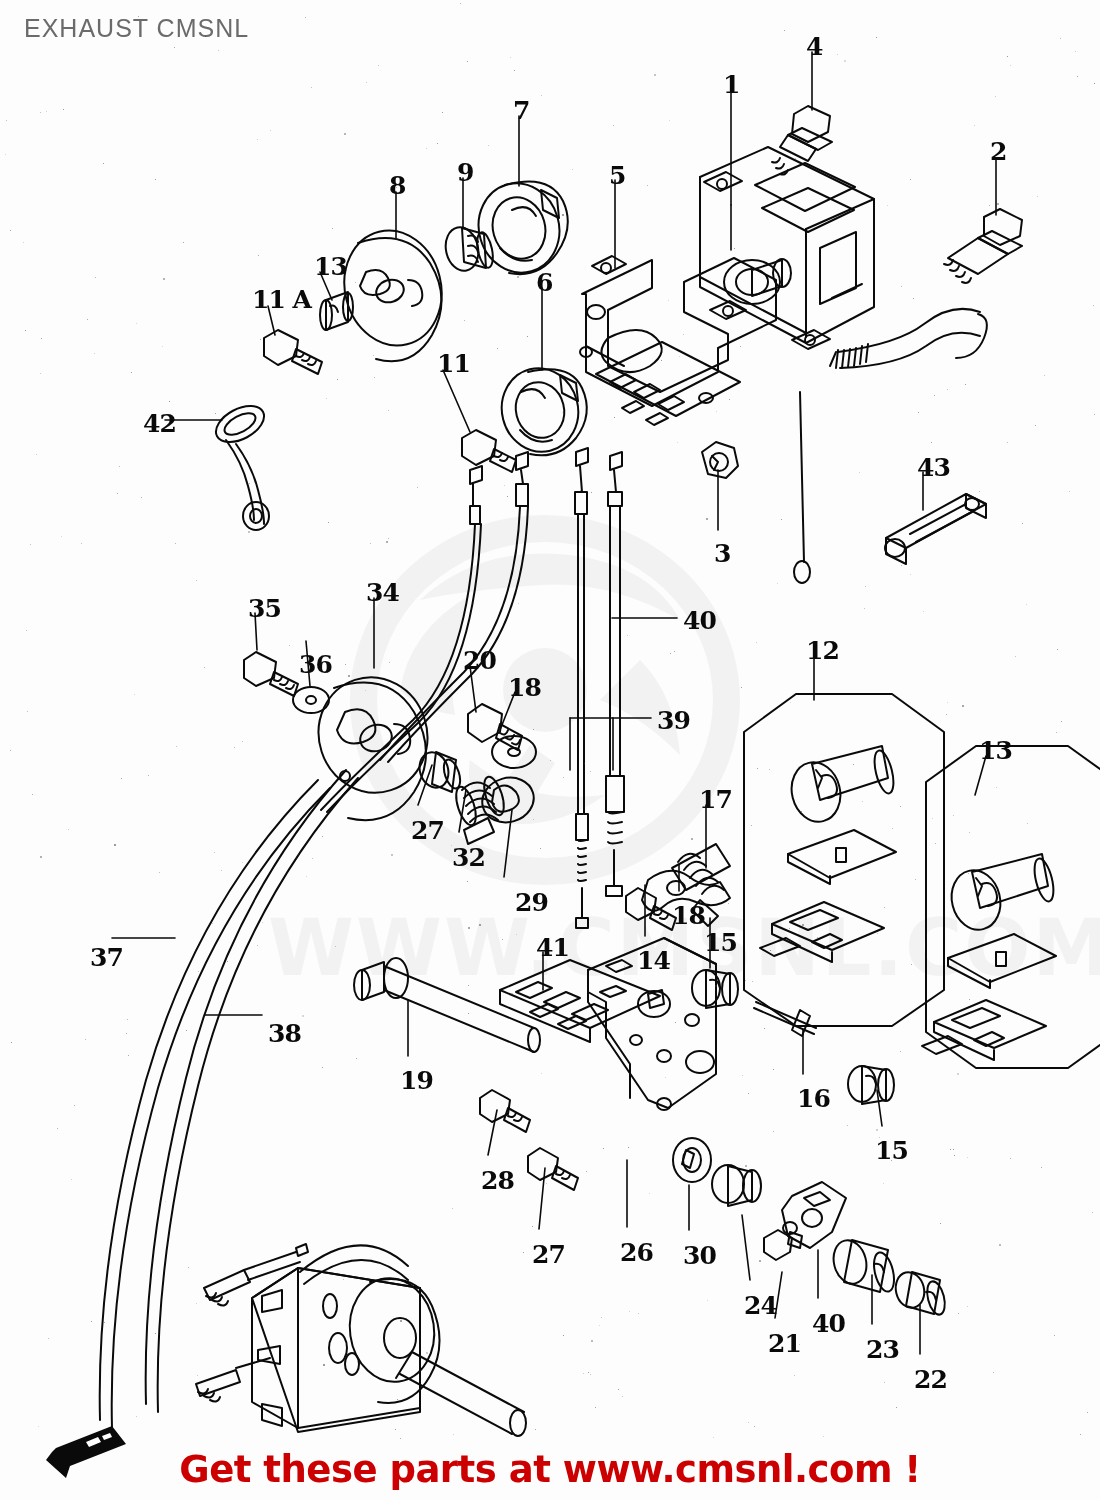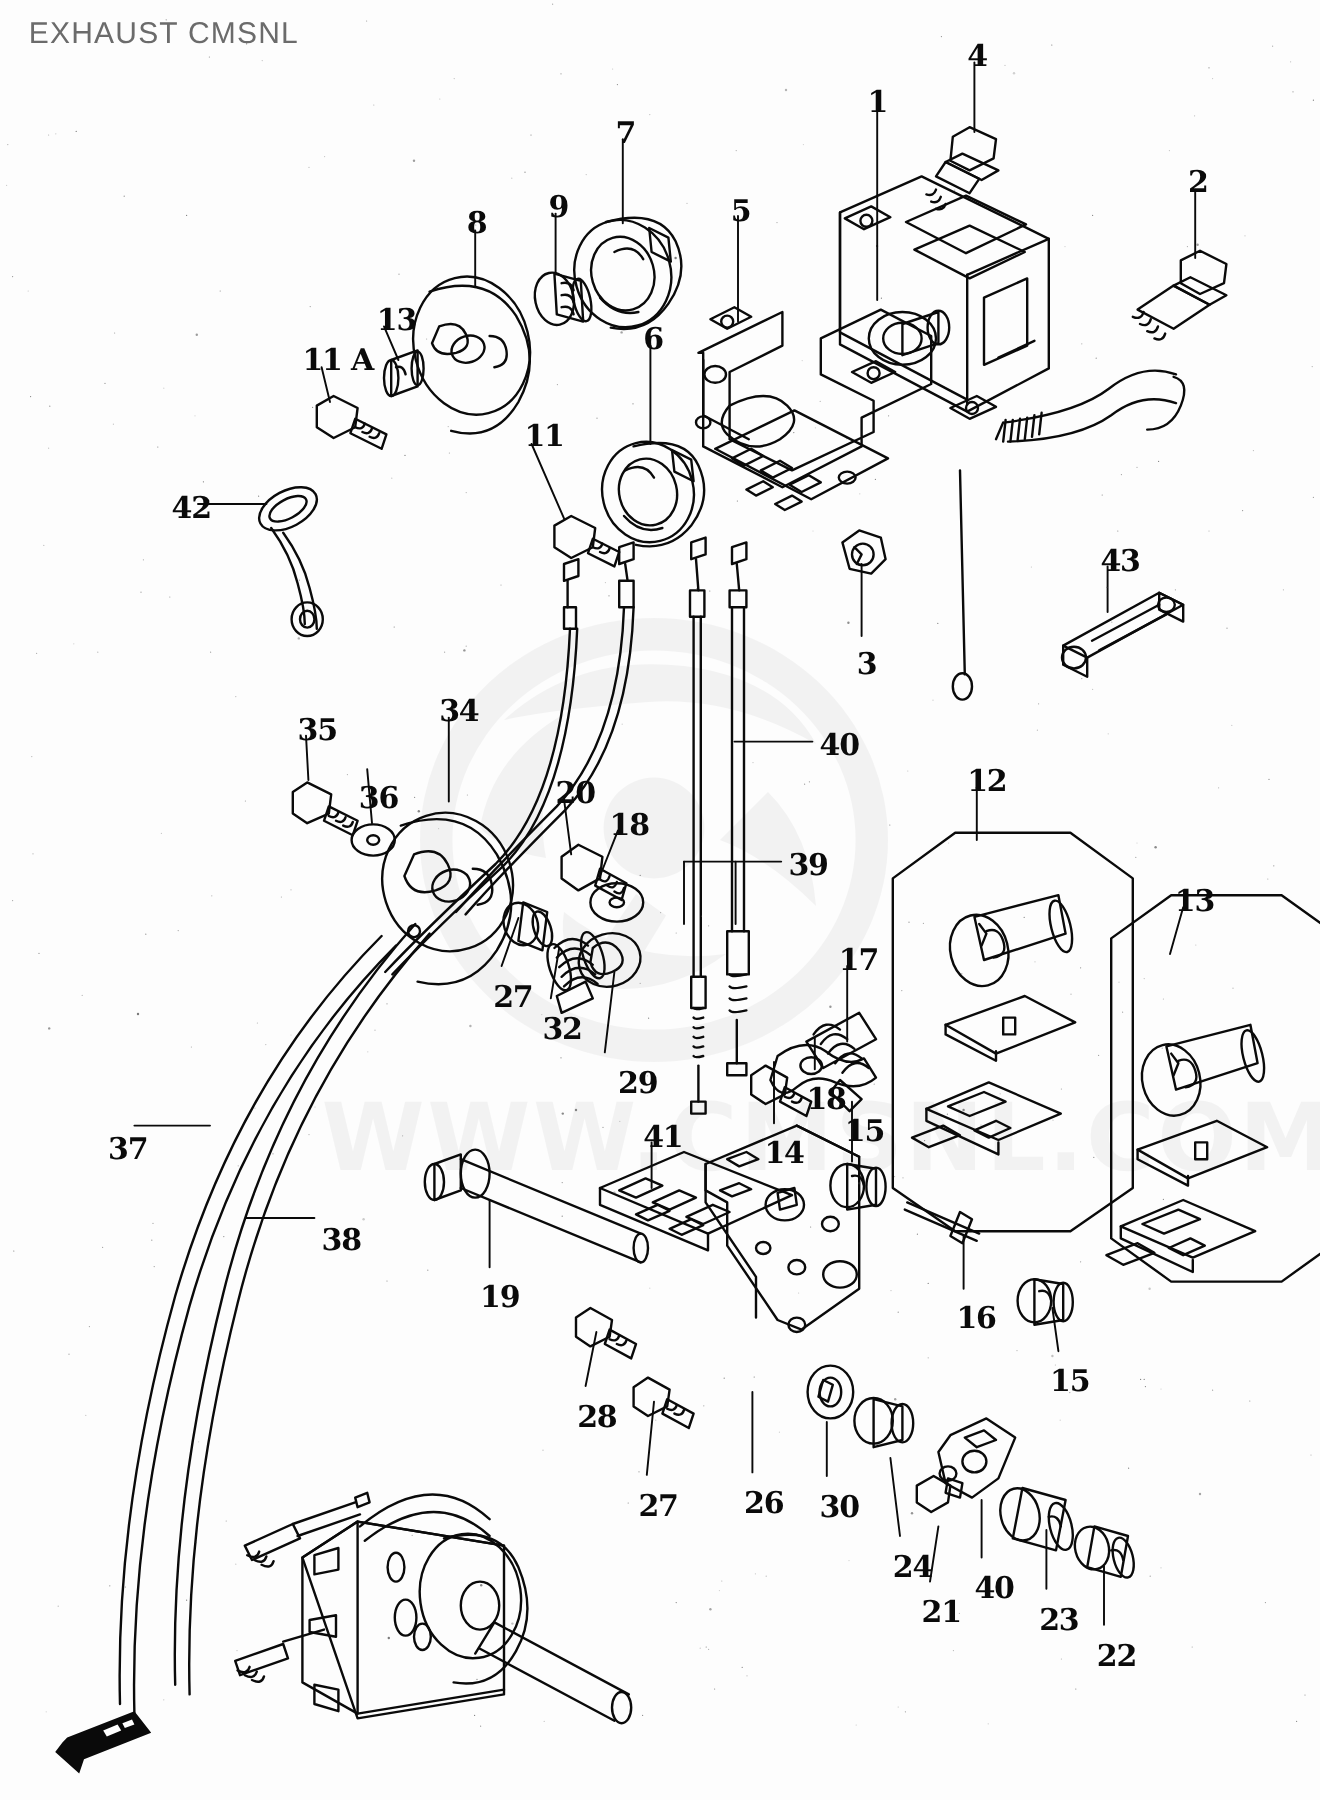--- a/index.html
+++ b/index.html
@@ -945,14 +945,15 @@
       <i class="noise" style="left:533px;top:729px;width:1px;height:1px;opacity:0.66"></i>
       <i class="noise" style="left:599px;top:1325px;width:1px;height:1px;opacity:0.26"></i>
       <i class="noise" style="left:215px;top:413px;width:1px;height:1px;opacity:0.67"></i>
       <i class="noise" style="left:989px;top:205px;width:1px;height:1px;opacity:0.48"></i>
       <i class="noise" style="left:995px;top:96px;width:1px;height:1px;opacity:0.36"></i>
       <i class="noise" style="left:504px;top:485px;width:1px;height:1px;opacity:0.32"></i>
       <i class="noise" style="left:969px;top:999px;width:1px;height:1px;opacity:0.62"></i>
       <i class="noise" style="left:728px;top:903px;width:1px;height:1px;opacity:0.50"></i>
     </div>
 
+  <div id="footer">Get these parts at www.cmsnl.com !</div>
 
 </div>
 
 </body></html>

